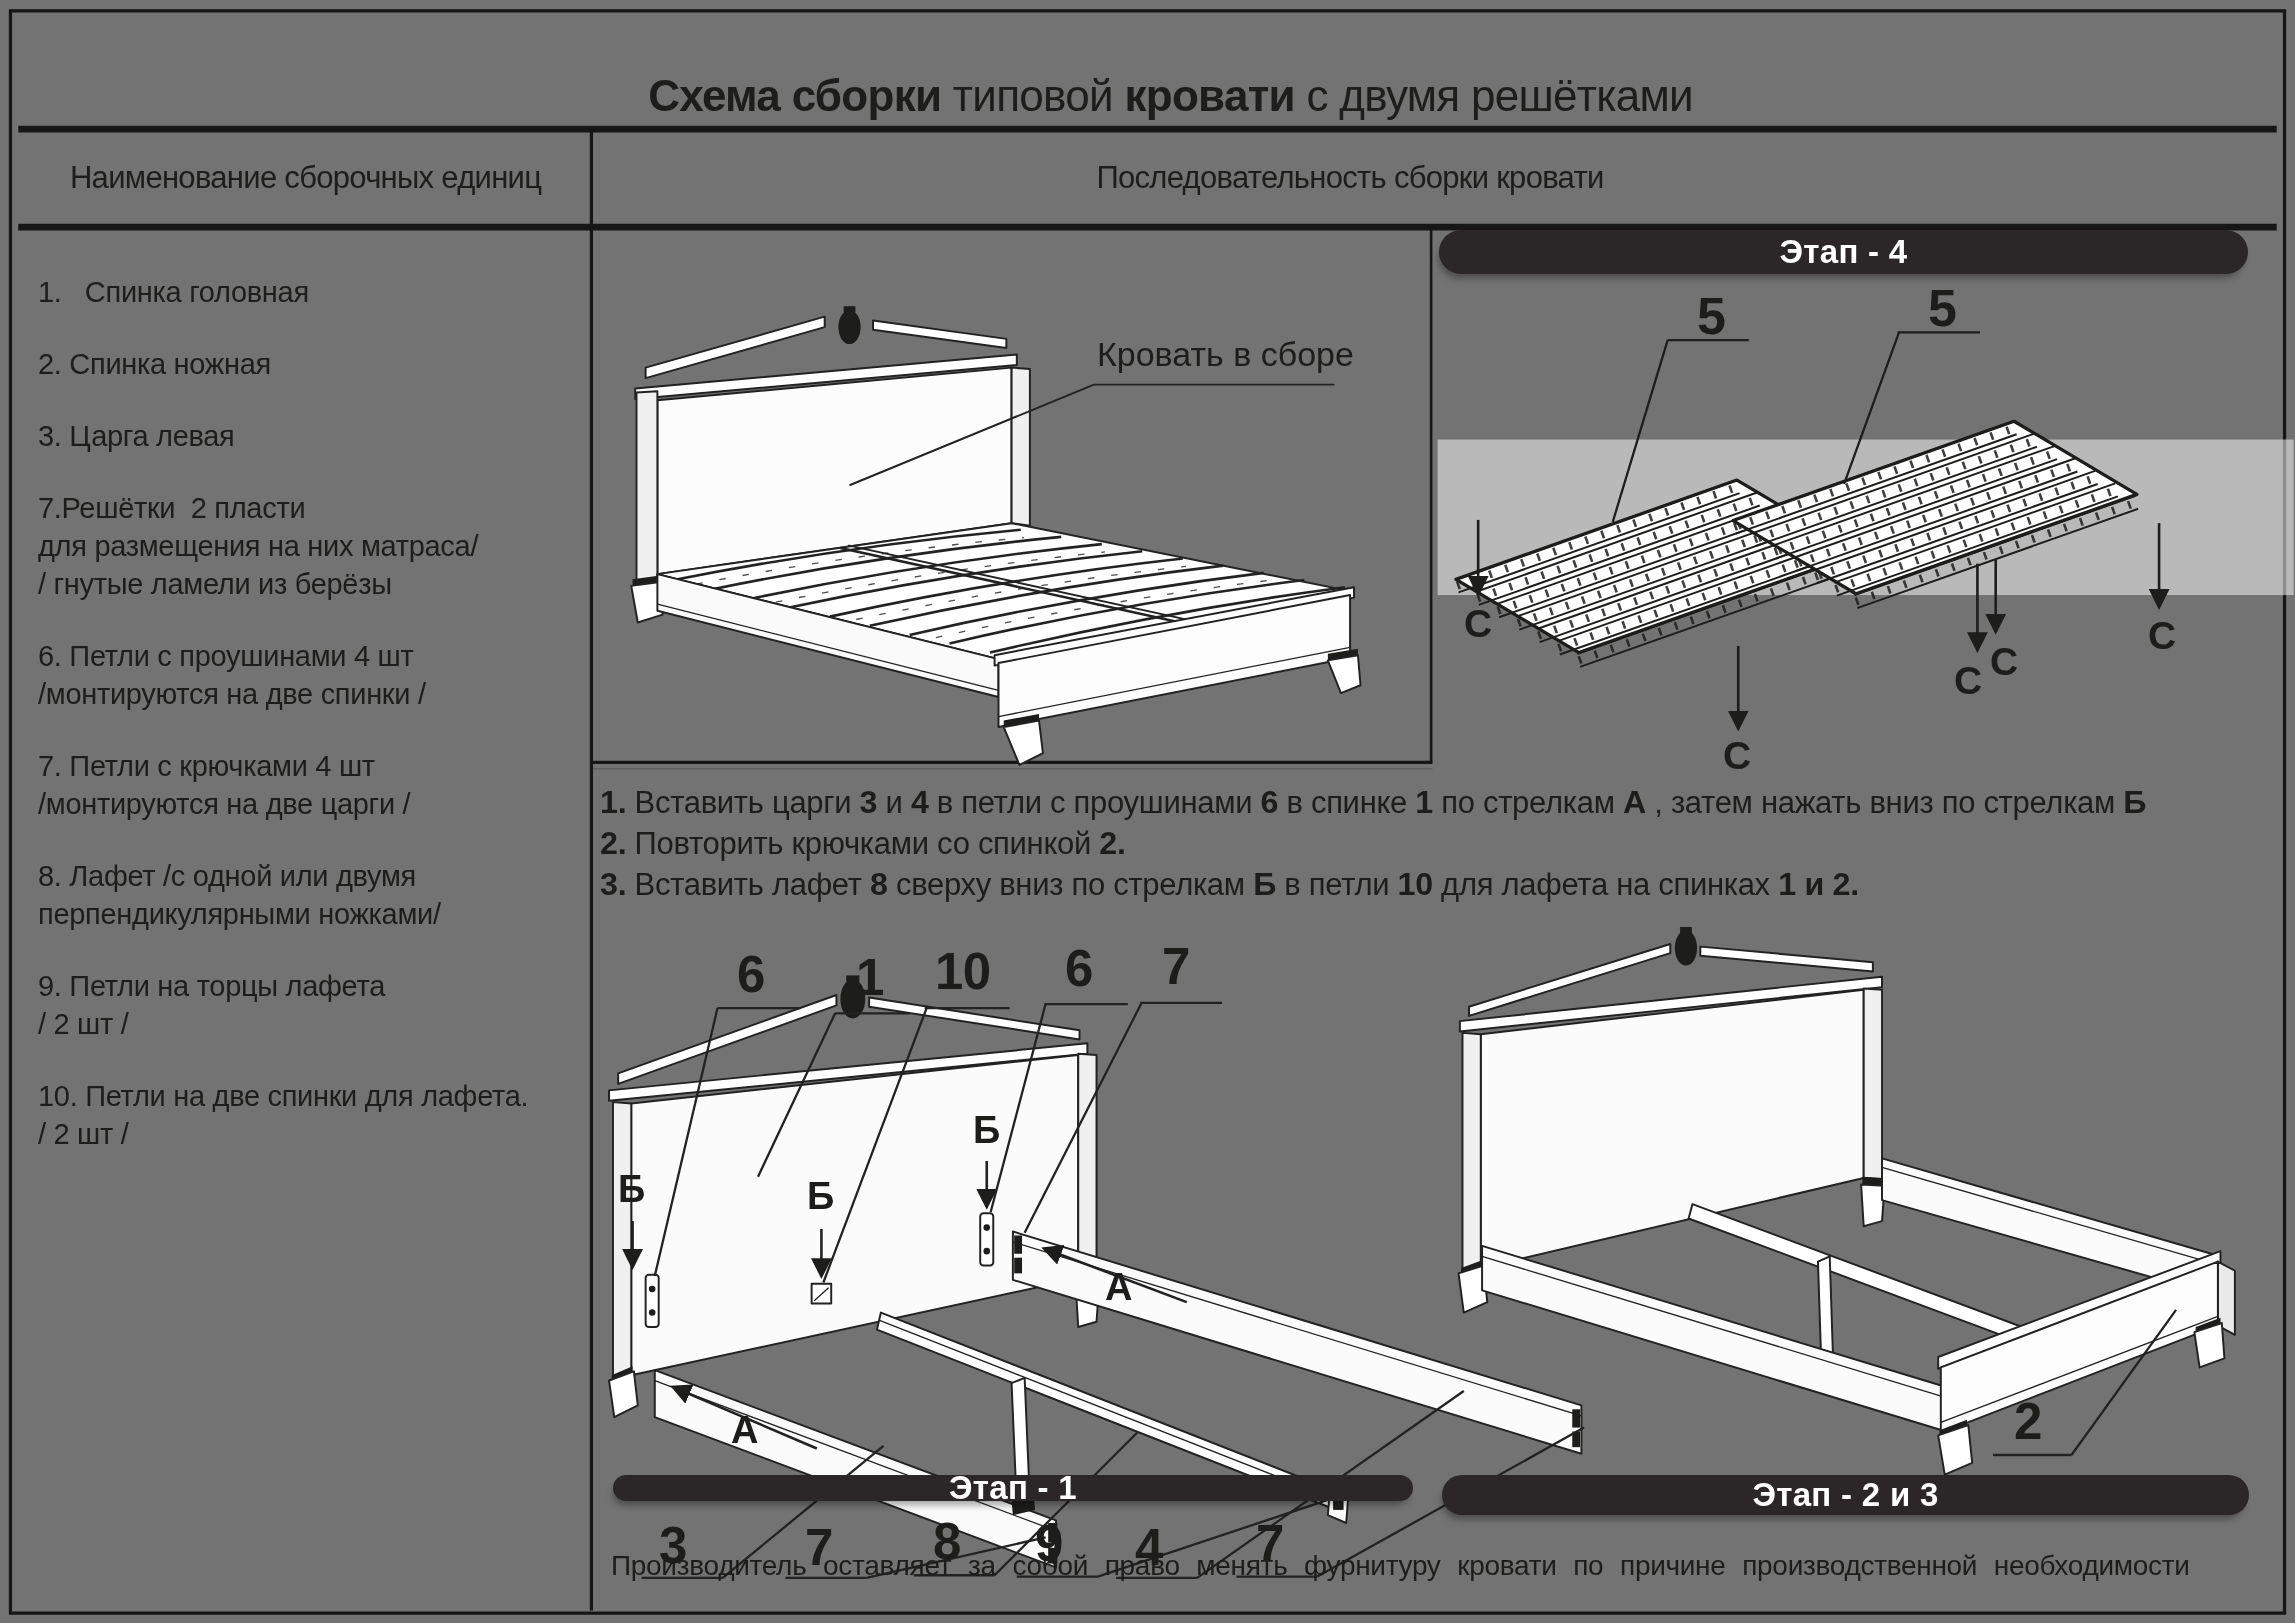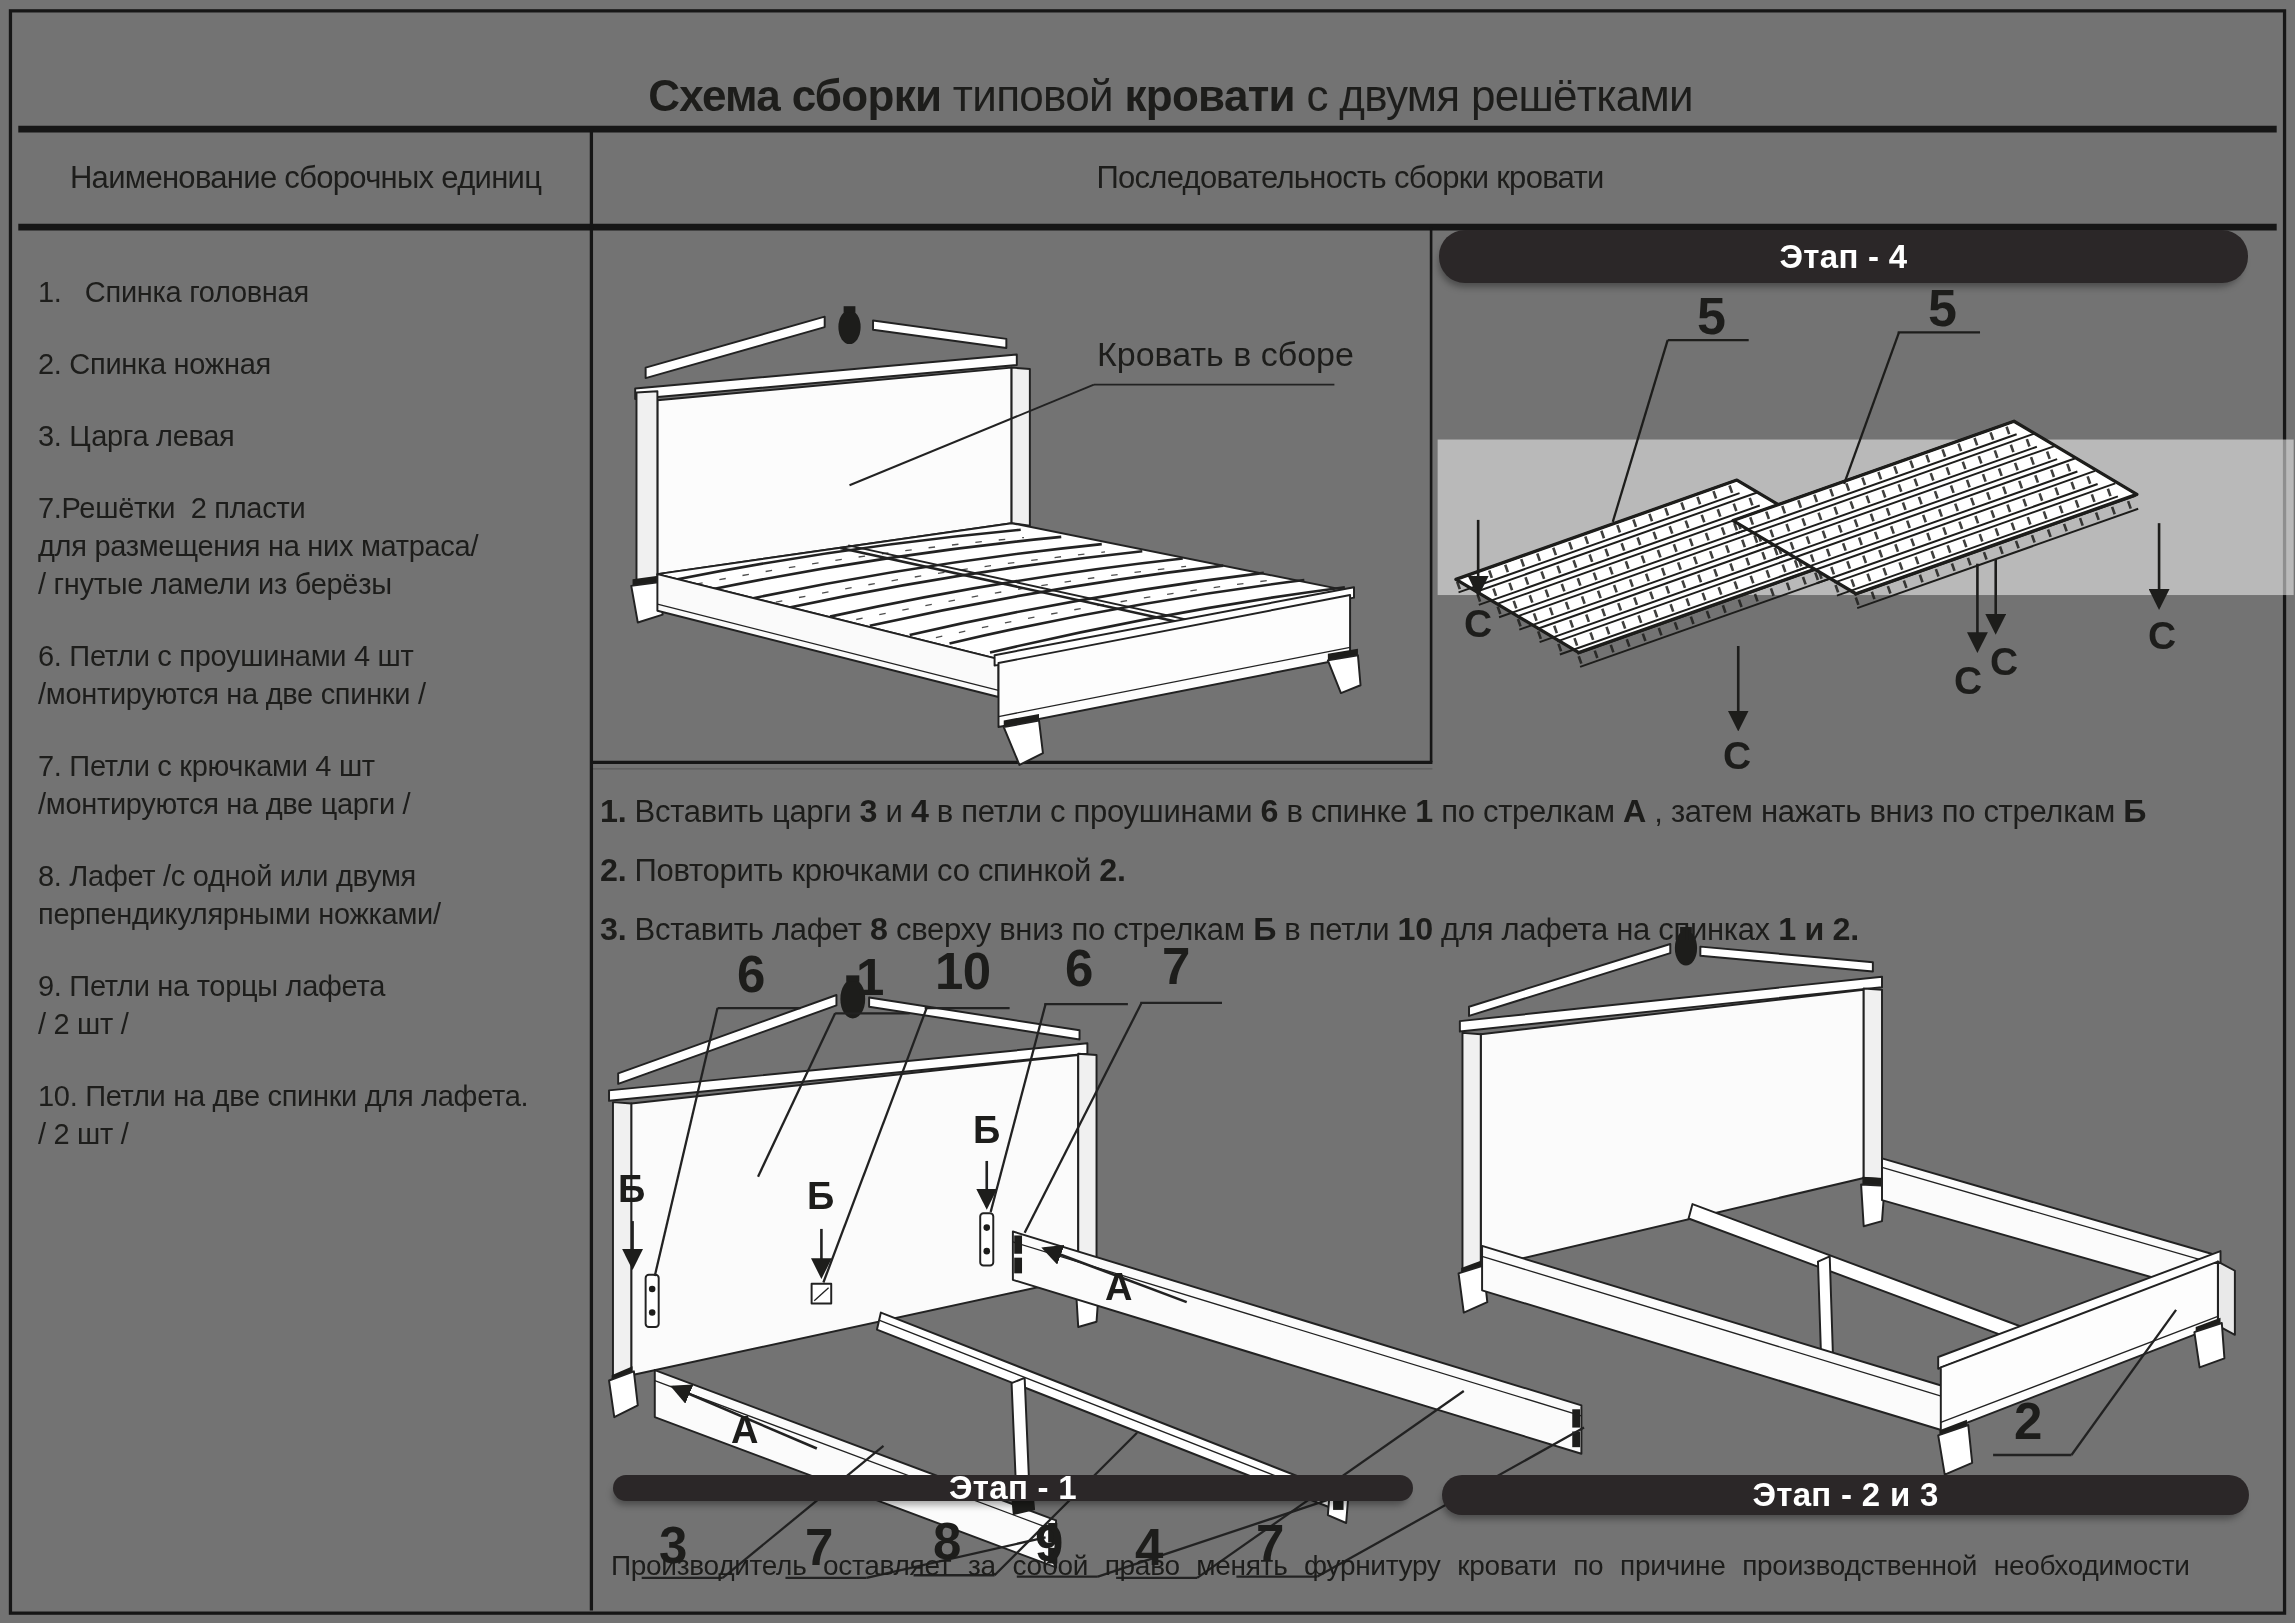--- a/index.html
+++ b/index.html
@@ -16,29 +16,29 @@
   .hdr{display:flex; align-items:center; justify-content:center; font-size:31px; letter-spacing:-0.7px;}
   .hdr-left{left:19.6px; top:135px; width:572px; height:86px; position:absolute;}
   .hdr-right{left:592px; top:135px; width:1516px; height:86px; position:absolute;}
   .parts{
     position:absolute; left:38px; top:273px; width:554px; font-size:29px; letter-spacing:-0.3px;
   }
   .part-item{margin-bottom:34px; line-height:38px; white-space:pre-wrap;}
   .instr{
     position:absolute; left:600px; top:782px; width:1680px; font-size:31px; letter-spacing:-0.3px;
   }
-  .instr-line{line-height:58px; white-space:pre-wrap;}
+  .instr-line{line-height:41px; white-space:pre-wrap;}
   .instr-line .b{font-weight:800; font-size:1.04em;}
   .banner{
     position:absolute; background:#2b2728; border-radius:26px; color:#fff;
     display:flex; align-items:center; justify-content:center;
     font-size:33px; font-weight:700; letter-spacing:0.3px;
     box-shadow:-2.6px 6.5px 7.8px -2.6px rgba(0,0,0,0.35);
   }
-  .banner-s4{left:1439px; top:230px; width:809px; height:53px;}
+  .banner-s4{left:1439px; top:230px; width:809px; height:44px;}
   .banner-s1{left:613px;  top:1475px; width:800px; height:26px;}
   .banner-s23{left:1442px; top:1475px; width:807px; height:40px;}
   .footer{
     position:absolute; left:611px; top:1550px; width:1668px; font-size:28px;
     letter-spacing:-0.3px; word-spacing:9.2px; white-space:nowrap;
   }
   .lbl{position:absolute; font-weight:800; line-height:1; letter-spacing:-0.7px;}
   .lbl.reg{font-weight:400; letter-spacing:0;}
 </style>
 </head>

